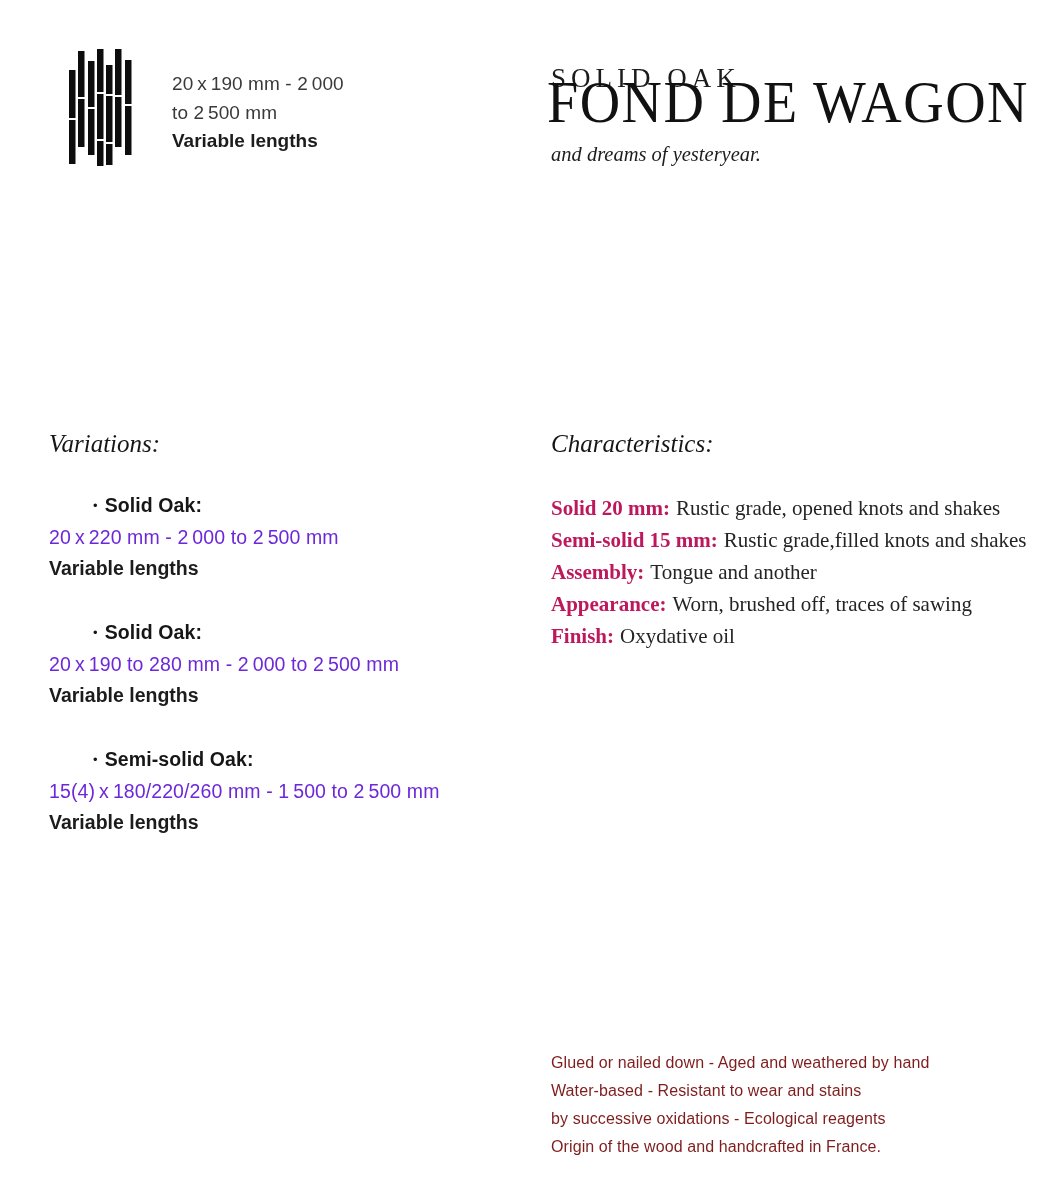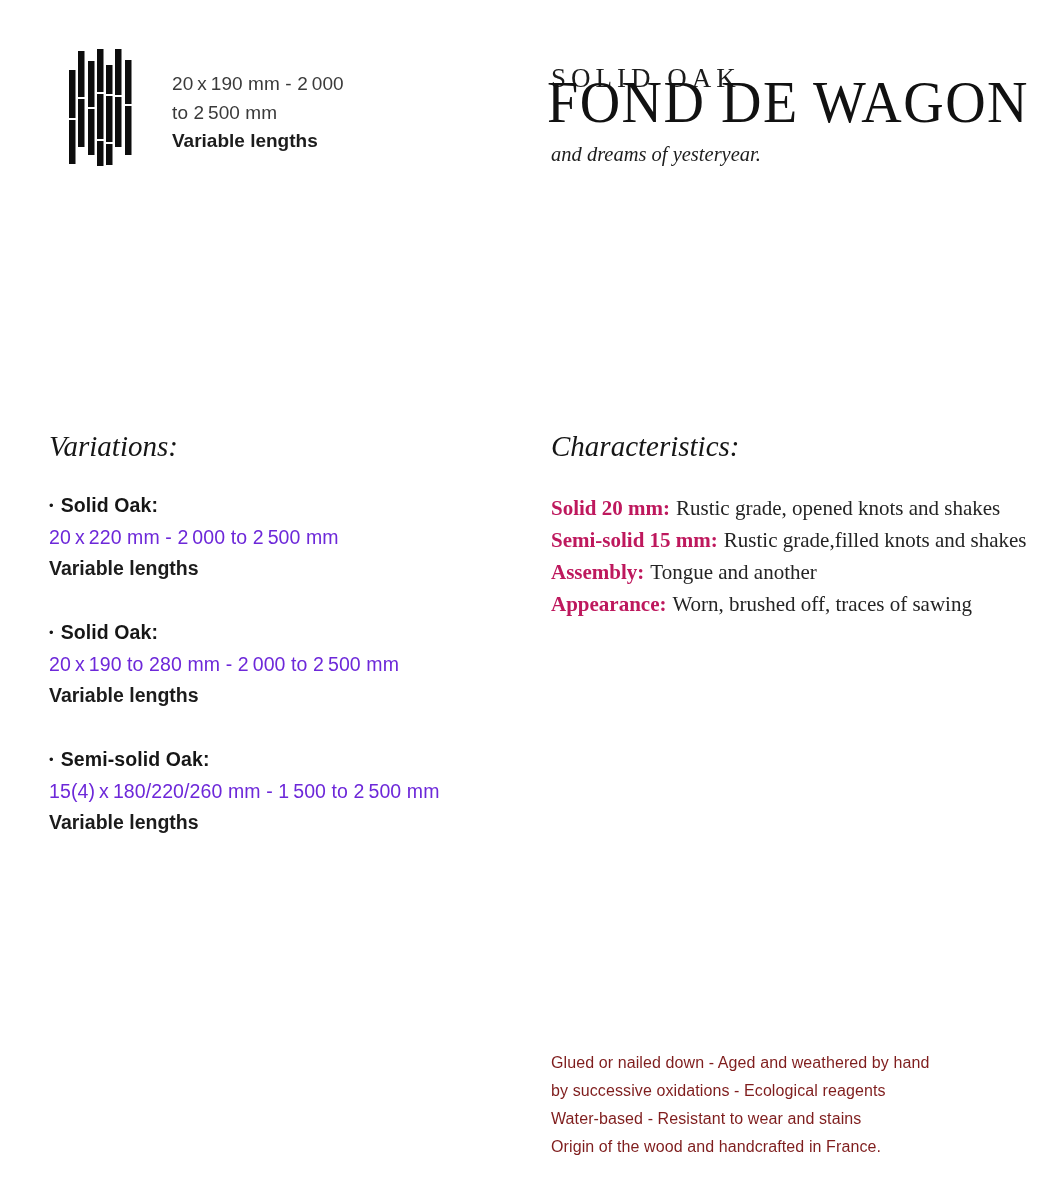--- a/index.html
+++ b/index.html
@@ -42,33 +42,34 @@
     font-family: "Liberation Serif", serif;
     font-style: italic;
     font-size: 20.5px; line-height: 29px;
     color: #1d1d1d; white-space: nowrap;
   }
 
   
   .script-heading {
     font-family: "Liberation Serif", serif;
     font-style: italic; font-weight: 400;
-    font-size: 29px; color: #161616;
+    font-size: 25px; color: #161616;
     white-space: nowrap;
   }
   .variations-heading { left: 49px; top: 430px; }
   .characteristics-heading { left: 551px; top: 430px; }
 
   
   .variations-list { left: 49px; top: 490px; width: 470px; }
   .var-group { margin-bottom: 33px; }
   .var-name-line {
     font-size: 19.5px; line-height: 31px;
     color: #161616; font-weight: 700; letter-spacing: 0.1px;
     white-space: nowrap;
+    margin-left: 44px;
   }
   .bullet { font-size: 13px; vertical-align: 2px; margin-right: 7px; font-weight: 400; color: #161616; }
   .var-dims {
     font-size: 19.5px; line-height: 32px;
     color: #6d28d9; font-weight: 400; letter-spacing: 0.1px;
     white-space: nowrap;
   }
   .var-lengths {
     font-size: 19.5px; line-height: 31px;
     color: #1c1c1c; font-weight: 700;
@@ -185,23 +186,26 @@
       </div>
       <div class="char-row">
         <span class="char-label">Semi-solid 15 mm:</span><span class="char-value">Rustic grade,filled knots and shakes</span>
       </div>
       <div class="char-row">
         <span class="char-label">Assembly:</span><span class="char-value">Tongue and another</span>
       </div>
       <div class="char-row">
         <span class="char-label">Appearance:</span><span class="char-value">Worn, brushed off, traces of sawing</span>
       </div>
+      <div class="char-row">
+        <span class="char-label">Finish:</span><span class="char-value">Oxydative oil</span>
+      </div>
     </div>
   </section>
 
   <footer class="abs footer-note">
     <div>Glued or nailed down - Aged and weathered by hand</div>
+    <div>Water-based - Resistant to wear and stains</div>
     <div>by successive oxidations - Ecological reagents</div>
-    <div>Water-based - Resistant to wear and stains</div>
     <div>Origin of the wood and handcrafted in France.</div>
   </footer>
 
 </main>
 
 </body></html>

